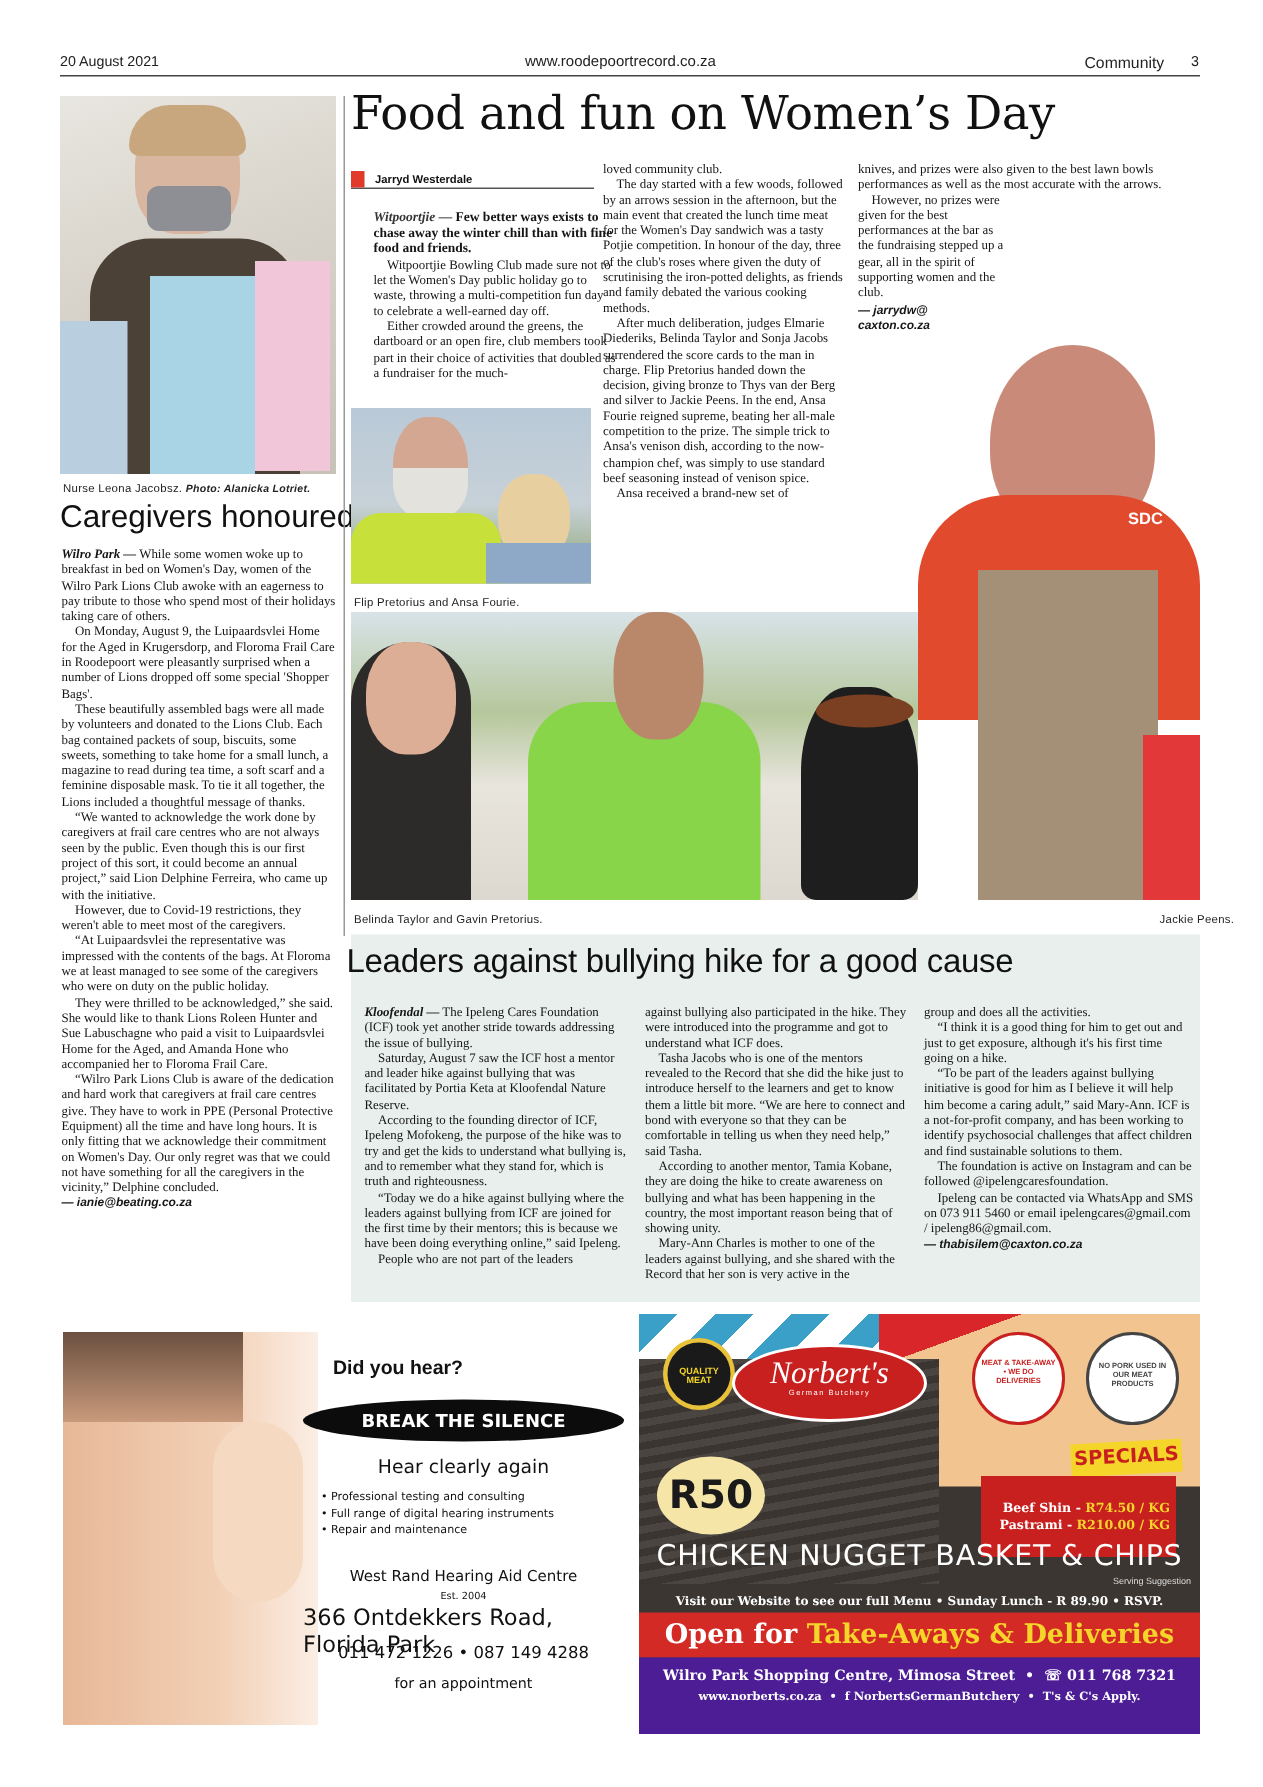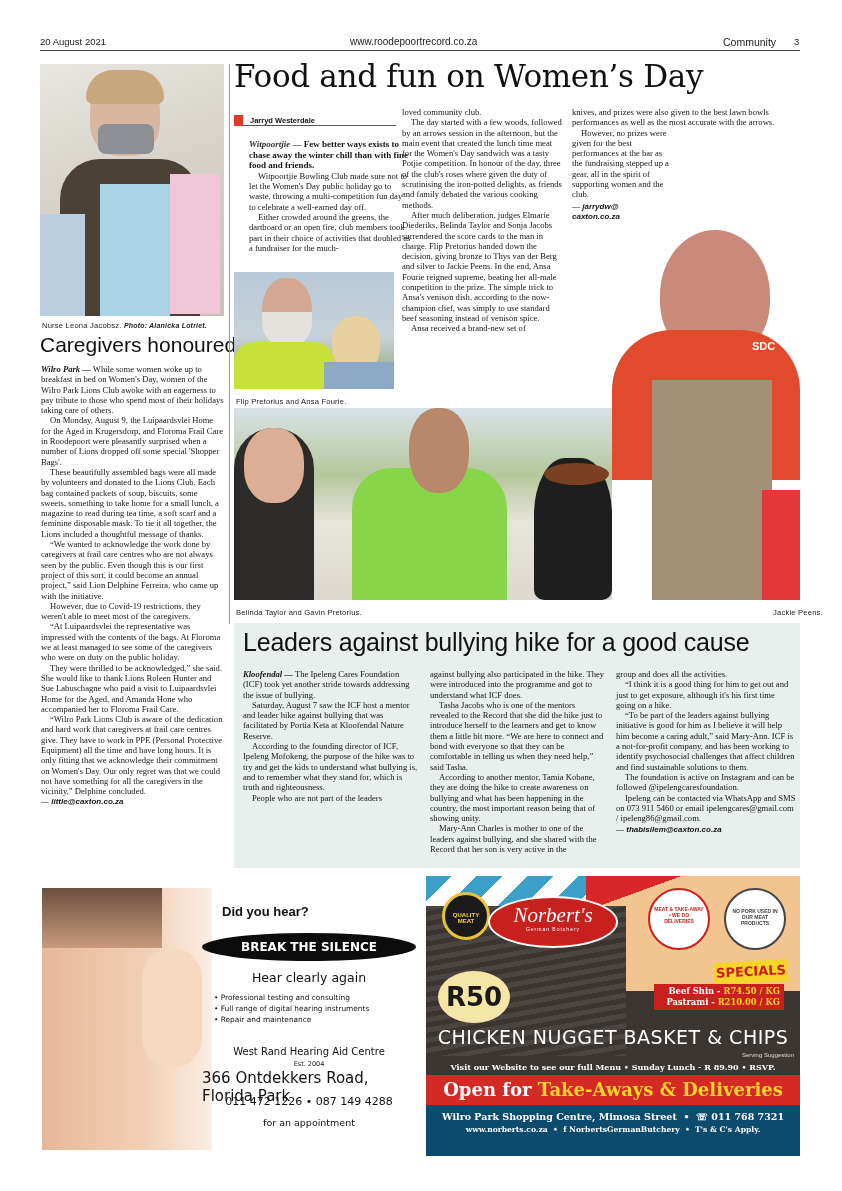--- a/index.html
+++ b/index.html
@@ -42,21 +42,21 @@
 
 <div class="abs body-text" style="left:41px;top:364px;width:183px">
   <p class="lead"><span class="dateline">Wilro Park —</span> <span>While some women woke up to breakfast in bed on Women's Day, women of the Wilro Park Lions Club awoke with an eagerness to pay tribute to those who spend most of their holidays taking care of others.</span></p>
   <p>On Monday, August 9, the Luipaardsvlei Home for the Aged in Krugersdorp, and Floroma Frail Care in Roodepoort were pleasantly surprised when a number of Lions dropped off some special 'Shopper Bags'.</p>
   <p>These beautifully assembled bags were all made by volunteers and donated to the Lions Club. Each bag contained packets of soup, biscuits, some sweets, something to take home for a small lunch, a magazine to read during tea time, a soft scarf and a feminine disposable mask. To tie it all together, the Lions included a thoughtful message of thanks.</p>
   <p>“We wanted to acknowledge the work done by caregivers at frail care centres who are not always seen by the public. Even though this is our first project of this sort, it could become an annual project,” said Lion Delphine Ferreira, who came up with the initiative.</p>
   <p>However, due to Covid-19 restrictions, they weren't able to meet most of the caregivers.</p>
   <p>“At Luipaardsvlei the representative was impressed with the contents of the bags. At Floroma we at least managed to see some of the caregivers who were on duty on the public holiday.</p>
   <p>They were thrilled to be acknowledged,” she said. She would like to thank Lions Roleen Hunter and Sue Labuschagne who paid a visit to Luipaardsvlei Home for the Aged, and Amanda Hone who accompanied her to Floroma Frail Care.</p>
   <p>“Wilro Park Lions Club is aware of the dedication and hard work that caregivers at frail care centres give. They have to work in PPE (Personal Protective Equipment) all the time and have long hours. It is only fitting that we acknowledge their commitment on Women's Day. Our only regret was that we could not have something for all the caregivers in the vicinity,” Delphine concluded.</p>
-  <div class="byline-email" style="margin-top:1px">— little@caxton.co.za</div>
+  <div class="byline-email" style="margin-top:1px">— ianie@beating.co.za</div>
 </div>
 
 <div class="abs vline" style="left:229px;top:64px;height:560px"></div>
 
 <div class="abs" style="left:234px;top:58px;font-family:'DejaVu Serif',serif;font-size:31px;letter-spacing:-.3px;color:#111">Food and fun on Women’s Day</div>
 
 <div class="abs" style="left:234px;top:110px;width:162px;height:16px;border-bottom:1px solid #555">
   <span style="display:inline-block;width:9px;height:11px;background:#e23a2a;vertical-align:middle"></span>
   <span style="font-family:'Liberation Sans',sans-serif;font-size:7.5px;font-weight:bold;margin-left:3px;vertical-align:middle">Jarryd Westerdale</span>
 </div>
@@ -106,26 +106,27 @@
   <div style="position:absolute;left:118px;top:60px;width:155px;height:132px;border-radius:40px 40px 0 0;background:#89d54a"></div>
   <div style="position:absolute;left:175px;top:0;width:60px;height:85px;border-radius:45%;background:#b9876a"></div>
   <div style="position:absolute;left:300px;top:50px;width:78px;height:142px;border-radius:40% 40% 10px 10px;background:#1e1e1e"></div>
   <div style="position:absolute;left:310px;top:55px;width:65px;height:22px;border-radius:50%;background:#7b3f22"></div>
 </div>
 <div class="abs" style="left:612px;top:408px;width:188px;height:192px"></div>
 <div class="abs caption" style="left:236px;top:608px">Belinda Taylor and Gavin Pretorius.</div>
 <div class="abs caption" style="left:773px;top:608px">Jackie Peens.</div>
 
 <div class="abs" style="left:234px;top:623px;width:566px;height:245px;background:#e9efed"></div>
-<div class="abs" style="left:243px;top:628px;font-family:'Liberation Sans',sans-serif;font-size:25px;letter-spacing:-.2px;color:#111">Leaders against bullying hike for a good cause</div>
+<div class="abs" style="left:231px;top:628px;font-family:'Liberation Sans',sans-serif;font-size:22px;letter-spacing:-.2px;color:#111">Leaders against bullying hike for a good cause</div>
 
 <div class="abs body-text" style="left:243px;top:669px;width:176px">
   <p class="lead"><span class="dateline">Kloofendal —</span> <span>The Ipeleng Cares Foundation (ICF) took yet another stride towards addressing the issue of bullying.</span></p>
   <p>Saturday, August 7 saw the ICF host a mentor and leader hike against bullying that was facilitated by Portia Keta at Kloofendal Nature Reserve.</p>
   <p>According to the founding director of ICF, Ipeleng Mofokeng, the purpose of the hike was to try and get the kids to understand what bullying is, and to remember what they stand for, which is truth and righteousness.</p>
+  <p>“Today we do a hike against bullying where the leaders against bullying from ICF are joined for the first time by their mentors; this is because we have been doing everything online,” said Ipeleng.</p>
   <p>People who are not part of the leaders</p>
 </div>
 <div class="abs body-text" style="left:430px;top:669px;width:176px">
   <p class="lead">against bullying also participated in the hike. They were introduced into the programme and got to understand what ICF does.</p>
   <p>Tasha Jacobs who is one of the mentors revealed to the Record that she did the hike just to introduce herself to the learners and get to know them a little bit more. “We are here to connect and bond with everyone so that they can be comfortable in telling us when they need help,” said Tasha.</p>
   <p>According to another mentor, Tamia Kobane, they are doing the hike to create awareness on bullying and what has been happening in the country, the most important reason being that of showing unity.</p>
   <p>Mary-Ann Charles is mother to one of the leaders against bullying, and she shared with the Record that her son is very active in the</p>
 </div>
 <div class="abs body-text" style="left:616px;top:669px;width:180px">
   <p class="lead">group and does all the activities.</p>
@@ -161,31 +162,31 @@
   <div style="position:absolute;left:0;top:30px;width:200px;height:150px;background:repeating-linear-gradient(170deg,#4a4541 0 5px,#3a3531 5px 10px)"></div>
   <div style="position:absolute;left:16px;top:16px;width:48px;height:48px;border-radius:50%;background:#1a1a1a;border:3px solid #e8c23a;color:#f5d52a;font-family:'Liberation Sans',sans-serif;font-size:6px;font-weight:bold;text-align:center;padding-top:17px">QUALITY MEAT</div>
   <div style="position:absolute;left:62px;top:20px;width:130px;height:52px;border-radius:50%;background:#c8201f;border:2px solid #fff;text-align:center">
     <div style="font-family:Liberation Serif, serif;font-style:italic;font-size:21px;color:#fff;line-height:34px">Norbert's</div>
     <div style="font-family:'Liberation Sans',sans-serif;font-size:5px;color:#fff;letter-spacing:1px;margin-top:-6px">German Butchery</div>
   </div>
   <div style="position:absolute;left:222px;top:12px;width:62px;height:62px;border-radius:50%;background:#fff;border:2px solid #c8201f;font-family:'Liberation Sans',sans-serif;font-size:5px;font-weight:bold;color:#c8201f;text-align:center;padding:16px 4px">MEAT &amp; TAKE-AWAY • WE DO DELIVERIES</div>
   <div style="position:absolute;left:298px;top:12px;width:62px;height:62px;border-radius:50%;background:#fff;border:2px solid #444;font-family:'Liberation Sans',sans-serif;font-size:5px;font-weight:bold;color:#444;text-align:center;padding:18px 4px">NO PORK USED IN OUR MEAT PRODUCTS</div>
   <div style="position:absolute;left:12px;top:95px;width:72px;height:52px;border-radius:50%;background:#f5e6a8;font-family:'DejaVu Sans',sans-serif;font-weight:bold;font-size:26px;color:#1a1a1a;text-align:center;line-height:52px">R50</div>
   <div style="position:absolute;left:288px;top:85px;width:74px;height:22px;background:#f5d52a;color:#c8201f;font-family:'DejaVu Sans',sans-serif;font-weight:bold;font-size:13px;text-align:center;line-height:22px;transform:rotate(-3deg)">SPECIALS</div>
-  <div style="position:absolute;left:228px;top:108px;width:130px;background:#c8201f;padding:2px 4px;font-family:'DejaVu Serif',serif;font-weight:bold;font-size:8.4px;line-height:11px;color:#fff;text-align:right">
+  <div style="position:absolute;left:228px;top:108px;width:130px;background:#c8201f;padding:16px 4px;font-family:'DejaVu Serif',serif;font-weight:bold;font-size:8.4px;line-height:11px;color:#fff;text-align:right">
     <div><span>Beef Shin</span> - <span style="color:#f5d52a">R74.50 / KG</span></div>
     <div><span>Pastrami</span> - <span style="color:#f5d52a">R210.00 / KG</span></div>
   </div>
   <div style="position:absolute;left:0;top:150px;width:374px;text-align:center;font-family:'DejaVu Sans',sans-serif;font-size:19px;color:#fff;letter-spacing:.5px">CHICKEN NUGGET BASKET &amp; CHIPS</div>
   <div style="position:absolute;right:6px;top:176px;font-family:'Liberation Sans',sans-serif;font-size:6px;color:#ddd">Serving Suggestion</div>
   <div style="position:absolute;left:0;top:186px;width:374px;text-align:center;font-family:'DejaVu Serif',serif;font-weight:bold;font-size:8px;color:#fff">Visit our Website to see our full Menu • Sunday Lunch - R 89.90 • RSVP.</div>
   <div style="position:absolute;left:0;top:199px;width:374px;height:30px;background:#d42a25;text-align:center;font-family:'DejaVu Serif',serif;font-weight:bold;font-size:18px;line-height:30px;color:#fff">
     <span>Open for </span><span style="color:#f5d52a">Take-Aways &amp; Deliveries</span>
   </div>
-  <div style="position:absolute;left:0;top:229px;width:374px;height:51px;background:#0c4a6e">
+  <div style="position:absolute;left:0;top:229px;width:374px;height:51px;background:#4c1d95">
     <div style="text-align:center;font-family:'DejaVu Serif',serif;font-weight:bold;font-size:9.5px;color:#fff;margin-top:6px">
       <span>Wilro Park Shopping Centre, Mimosa Street</span> &nbsp;•&nbsp; <span>☏</span> <span>011 768 7321</span>
     </div>
     <div style="text-align:center;font-family:'DejaVu Serif',serif;font-weight:bold;font-size:7.6px;color:#fff;margin-top:3px">
       <span>www.norberts.co.za</span> &nbsp;•&nbsp; <span>f</span> <span>NorbertsGermanButchery</span> &nbsp;•&nbsp; <span>T's &amp; C's Apply.</span>
     </div>
   </div>
 </div>
 
 </body></html>

